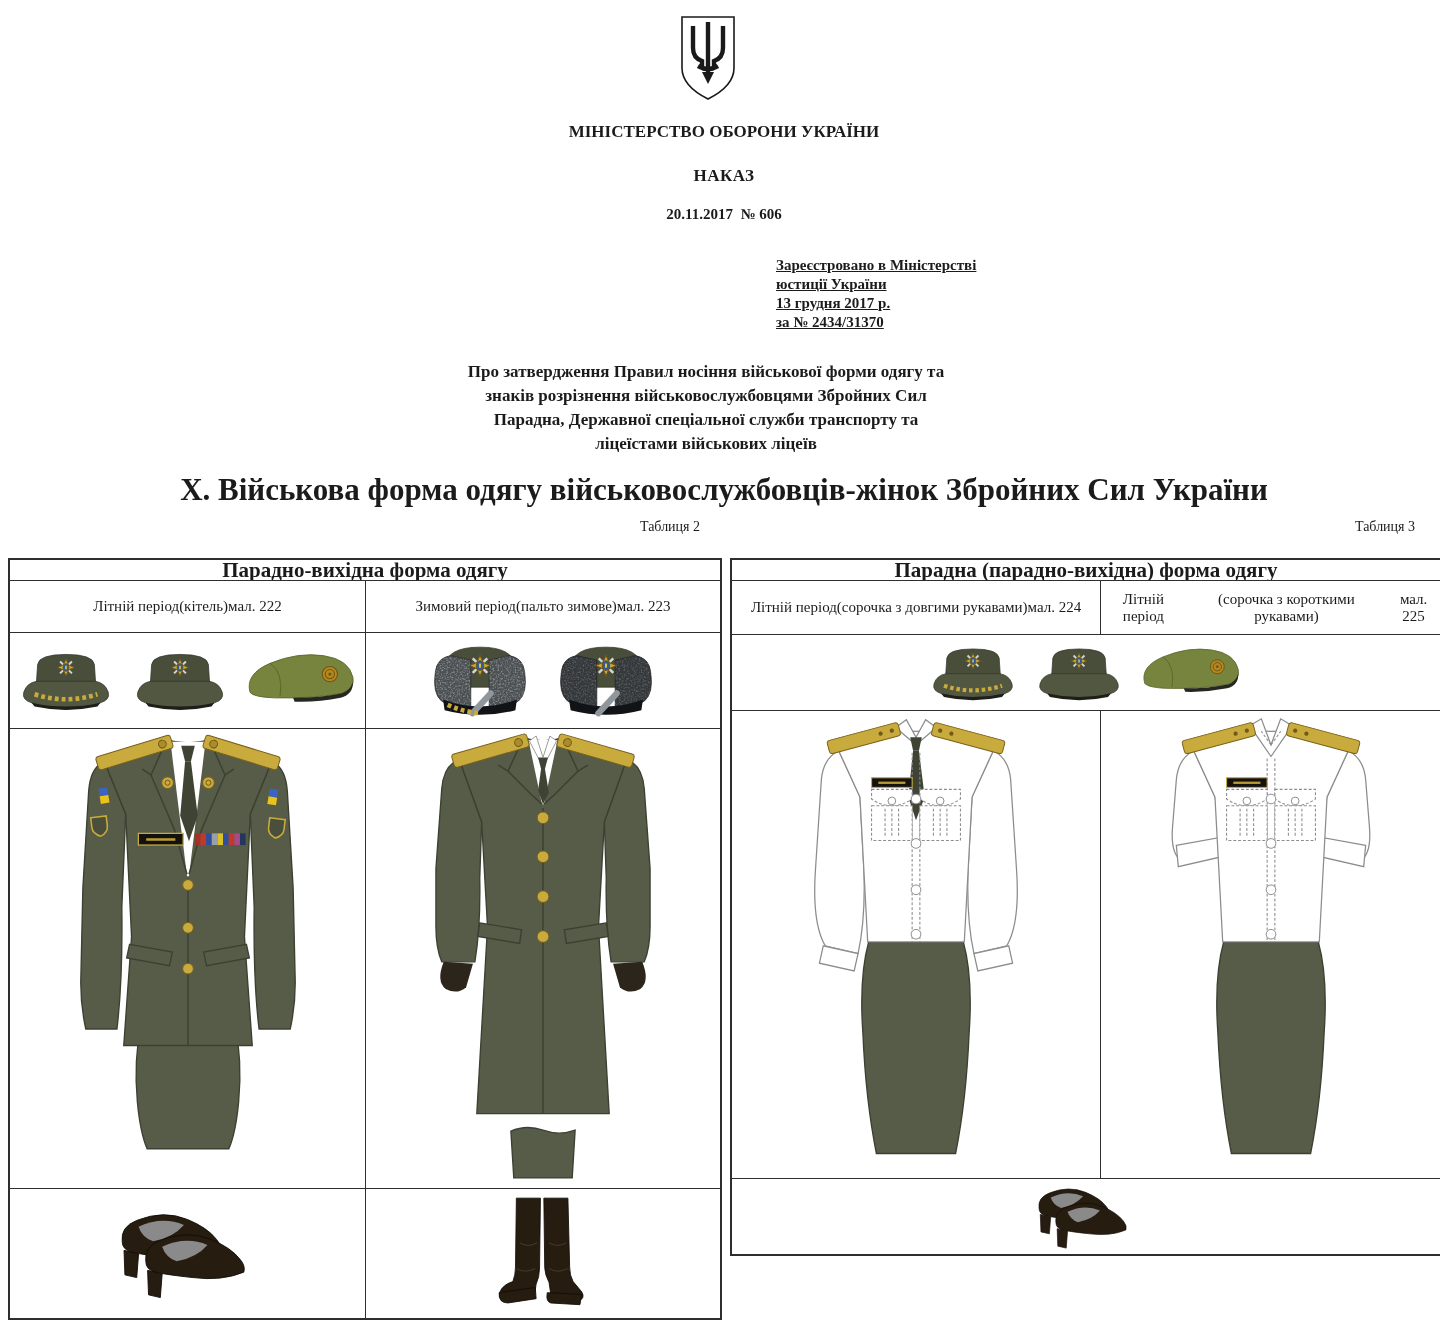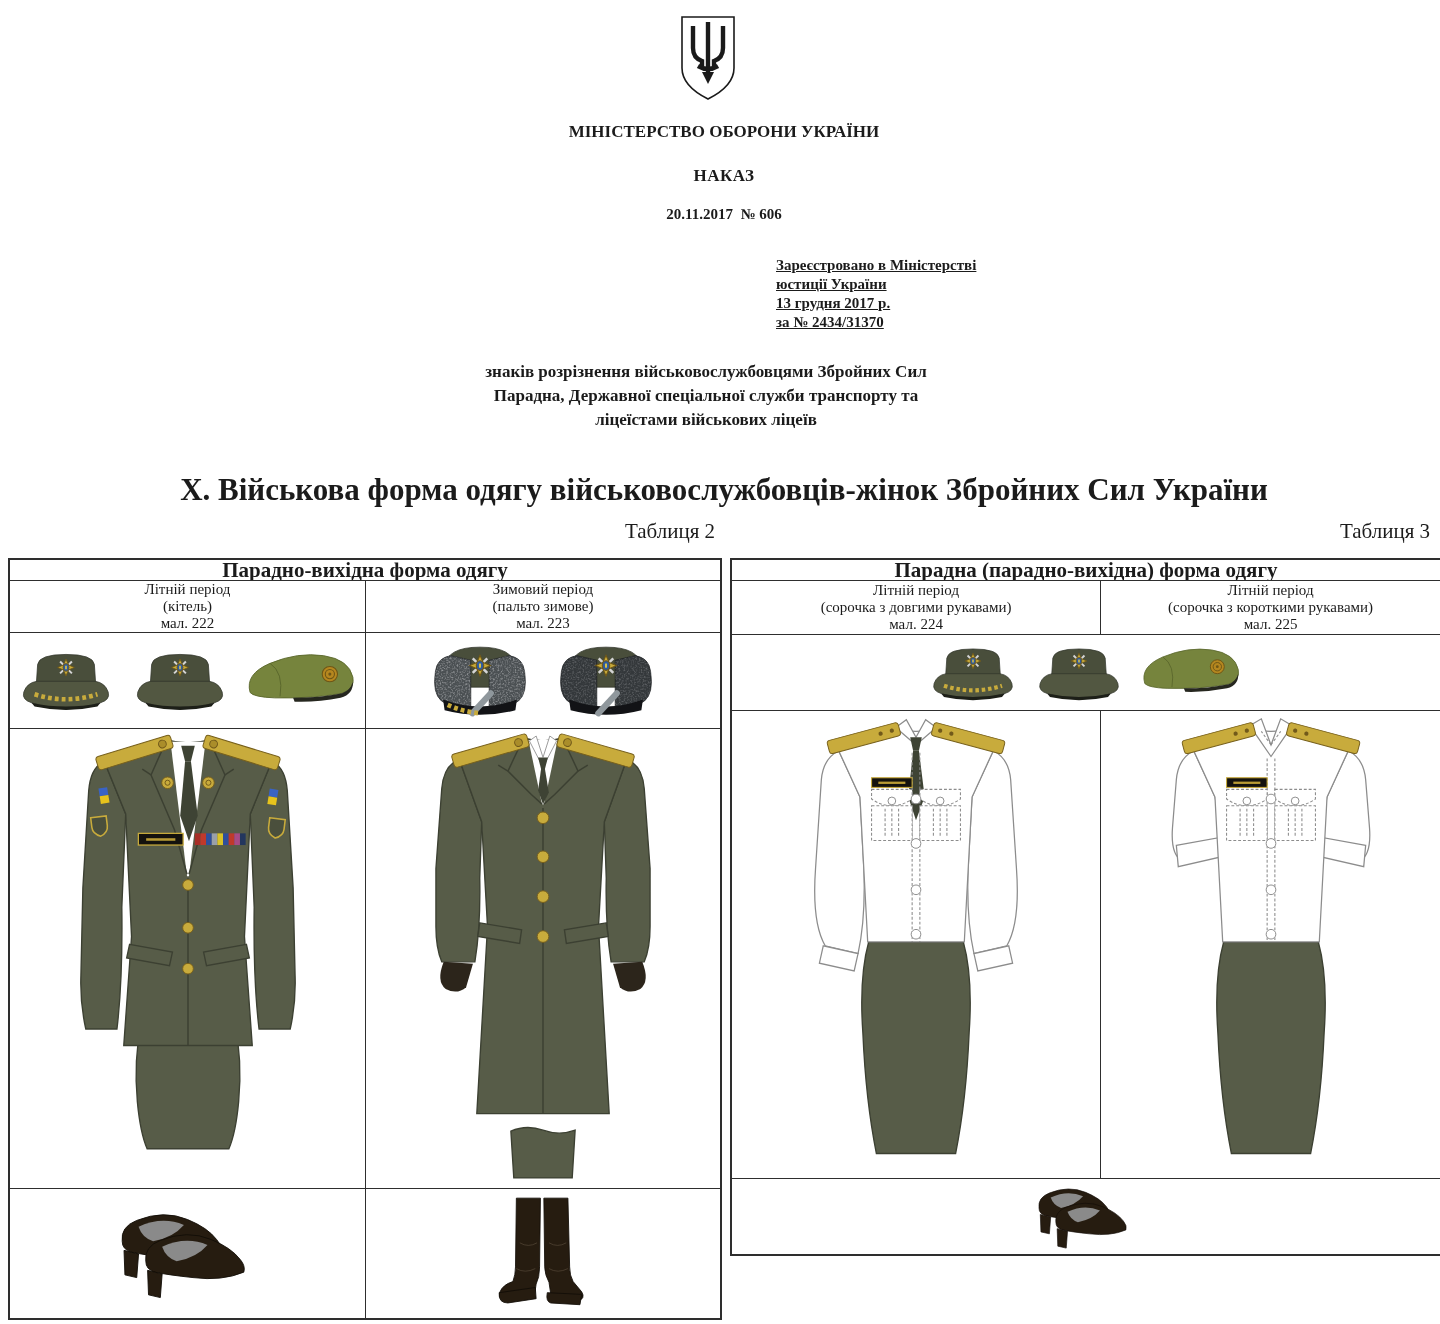--- a/index.html
+++ b/index.html
@@ -13,29 +13,29 @@
         font-family:"Liberation Serif","DejaVu Serif",serif;color:var(--ink);}
   .abs{position:absolute;}
   .ctr{left:0;width:1416px;text-align:center;padding-left:16px;}
   .b{font-weight:bold;}
   #ministry{top:122px;font-size:17px;}
   #nakaz{top:166px;font-size:17px;letter-spacing:.5px;}
   #odate{top:206px;font-size:15px;white-space:pre;}
   #reg{left:776px;top:256px;font-size:15px;line-height:19px;text-decoration:underline;}
   #subject{left:346px;top:360px;width:720px;text-align:center;font-size:17px;line-height:24px;}
   #sect-title{top:472px;font-size:31px;}
-  .tbl-label{top:519px;font-size:21px;text-align:center;}
+  .tbl-label{top:519px;font-size:14px;text-align:center;}
   .tbl{position:absolute;border:2px solid var(--line);display:grid;grid-template-columns:50% 50%;background:#fff;}
   #table3.tbl{grid-template-columns:52% 48%;}
   .cell{border-top:1px solid var(--line);display:flex;align-items:center;justify-content:center;overflow:hidden;}
   .c2{border-left:1px solid var(--line);}
   .span2{grid-column:1 / span 2;}
   .tbl-title{grid-column:1 / span 2;display:flex;align-items:center;justify-content:center;
              font-weight:bold;font-size:21px;border-top:none;}
-  .sub{flex-direction:column;font-size:15px;line-height:17px;text-align:center;}
+  .sub{font-size:15px;line-height:17px;text-align:center;}
   .figcell{align-items:flex-start;padding-top:3px;}
   .hats{gap:14px;}
   
   .f-olive{fill:var(--olive);stroke:var(--olive-dark);stroke-width:1.4;}
   .f-shirt{fill:#fff;stroke:var(--shirt-line);stroke-width:1.3;}
   .f-tie{fill:var(--tie);}
   .f-gold{fill:var(--gold);stroke:var(--gold-dark);stroke-width:1;}
   .f-cap{fill:var(--cap);stroke:#30342a;stroke-width:1;}
   .f-cap2{fill:var(--cap2);stroke:#30342a;stroke-width:1;}
   .f-beret{fill:var(--beret);stroke:#5a672c;stroke-width:1.2;}
@@ -85,20 +85,21 @@
   <div class="abs ctr b" id="odate">20.11.2017  № 606</div>
 
   <div class="abs b" id="reg">
     <div>Зареєстровано в Міністерстві</div>
     <div>юстиції України</div>
     <div>13 грудня 2017 р.</div>
     <div>за № 2434/31370</div>
   </div>
 
   <div class="abs b" id="subject">
+    <div>Про затвердження Правил носіння військової форми одягу та</div>
     <div>знаків розрізнення військовослужбовцями Збройних Сил</div>
     <div>Парадна, Державної спеціальної служби транспорту та</div>
     <div>ліцеїстами військових ліцеїв</div>
   </div>
 
   <div class="abs ctr b" id="sect-title">X. Військова форма одягу військовослужбовців-жінок Збройних Сил України</div>
 
   <div class="abs tbl-label" style="left:600px;width:140px">Таблиця 2</div>
   <div class="abs tbl-label" style="left:1320px;width:130px">Таблиця 3</div>
 

